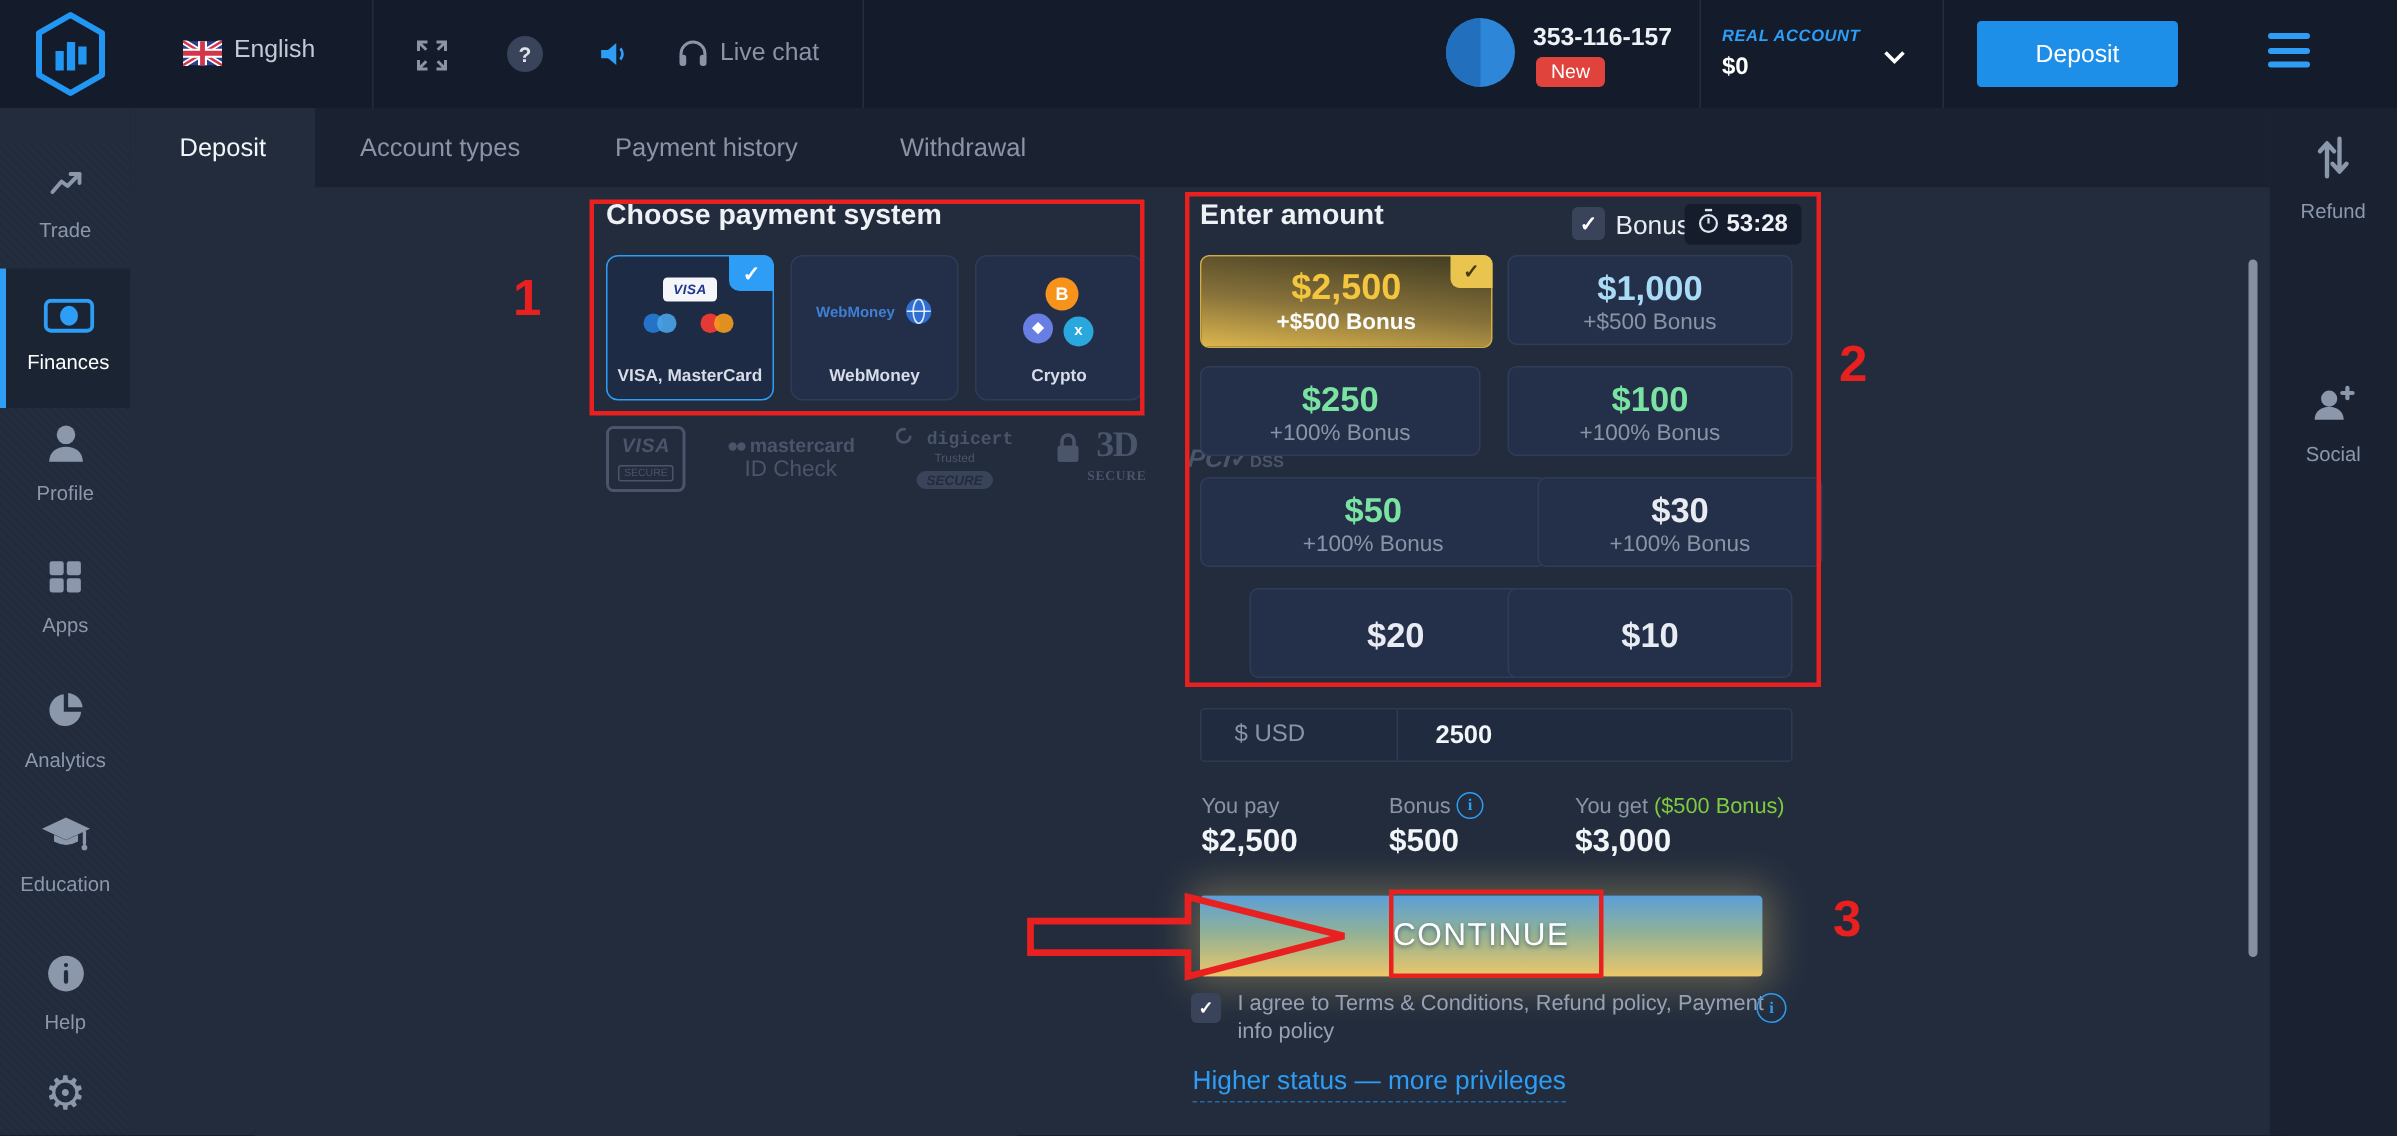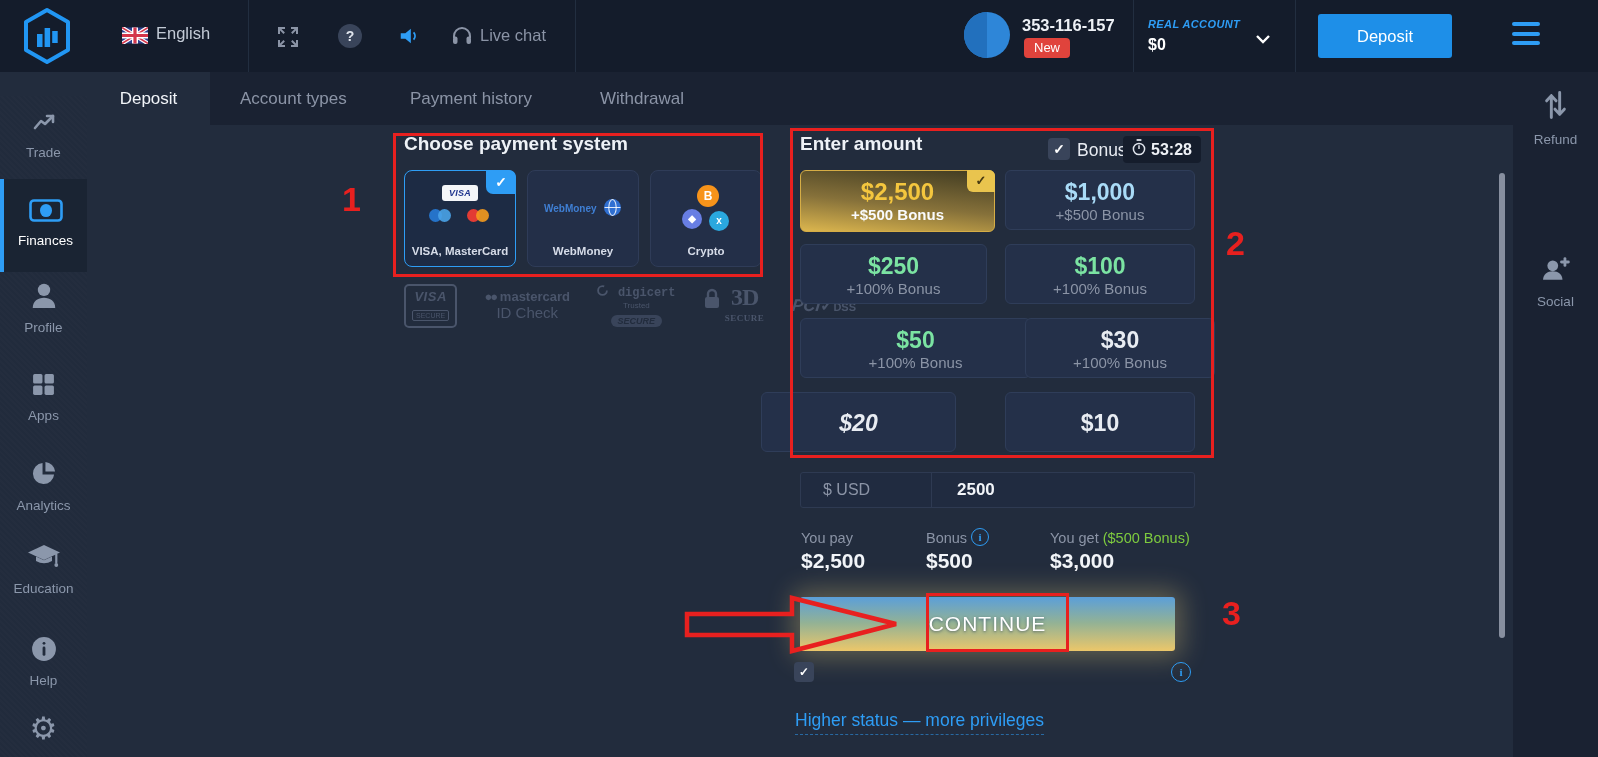--- a/index.html
+++ b/index.html
@@ -420,21 +420,21 @@
       <span class="bon">+100% Bonus</span>
     </div>
     <div class="opt" style="left:713px;top:193px;width:231px;">
       <span class="val c-green">$50</span>
       <span class="bon">+100% Bonus</span>
     </div>
     <div class="opt" style="left:918px;top:193px;width:190px;margin-left:20px;">
       <span class="val">$30</span>
       <span class="bon">+100% Bonus</span>
     </div>
-    <div class="opt" style="left:674px;top:267px;width:195px;padding-top:17px;font-style:italic;">
+    <div class="opt" style="left:746px;top:267px;width:195px;padding-top:17px;">
       <span class="val">$20</span>
     </div>
     <div class="opt" style="left:918px;top:267px;width:190px;padding-top:17px;">
       <span class="val">$10</span>
     </div>
 
     <div class="abs currow">
       <span class="curcell">$ USD</span>
       <input class="amtinput" value="2500" style="">
     </div>
@@ -448,20 +448,21 @@
 
     <span class="abs sum-lbl" style="left:963px;top:405px;">
       <span>You get</span>
       <span class="green-note">($500 Bonus)</span>
     </span>
     <span class="abs sum-val" style="left:963px;top:424px;">$3,000</span>
 
     <button class="abs continue-btn">CONTINUE</button>
 
     <span class="abs chkbox" style="left:707px;top:537px;width:20px;height:20px;line-height:20px;font-size:12px;">✓</span>
+    <span class="abs agree-text" style="left:738px;top:535px;">I agree to Terms &amp; Conditions, Refund policy, Payment info policy</span>
     <span class="abs info-i" style="left:1084px;top:537px;width:20px;height:20px;line-height:19px;">i</span>
 
     <a class="abs hs-link" style="left:708px;top:585px;">Higher status — more privileges</a>
   </main>
 
   <div class="abs scrollbar"></div>
 
   <div class="abs ann-box" style="left:393px;top:133px;width:370px;height:144px;"></div>
   <span class="abs ann-num" style="left:342px;top:180px;">1</span>
 

